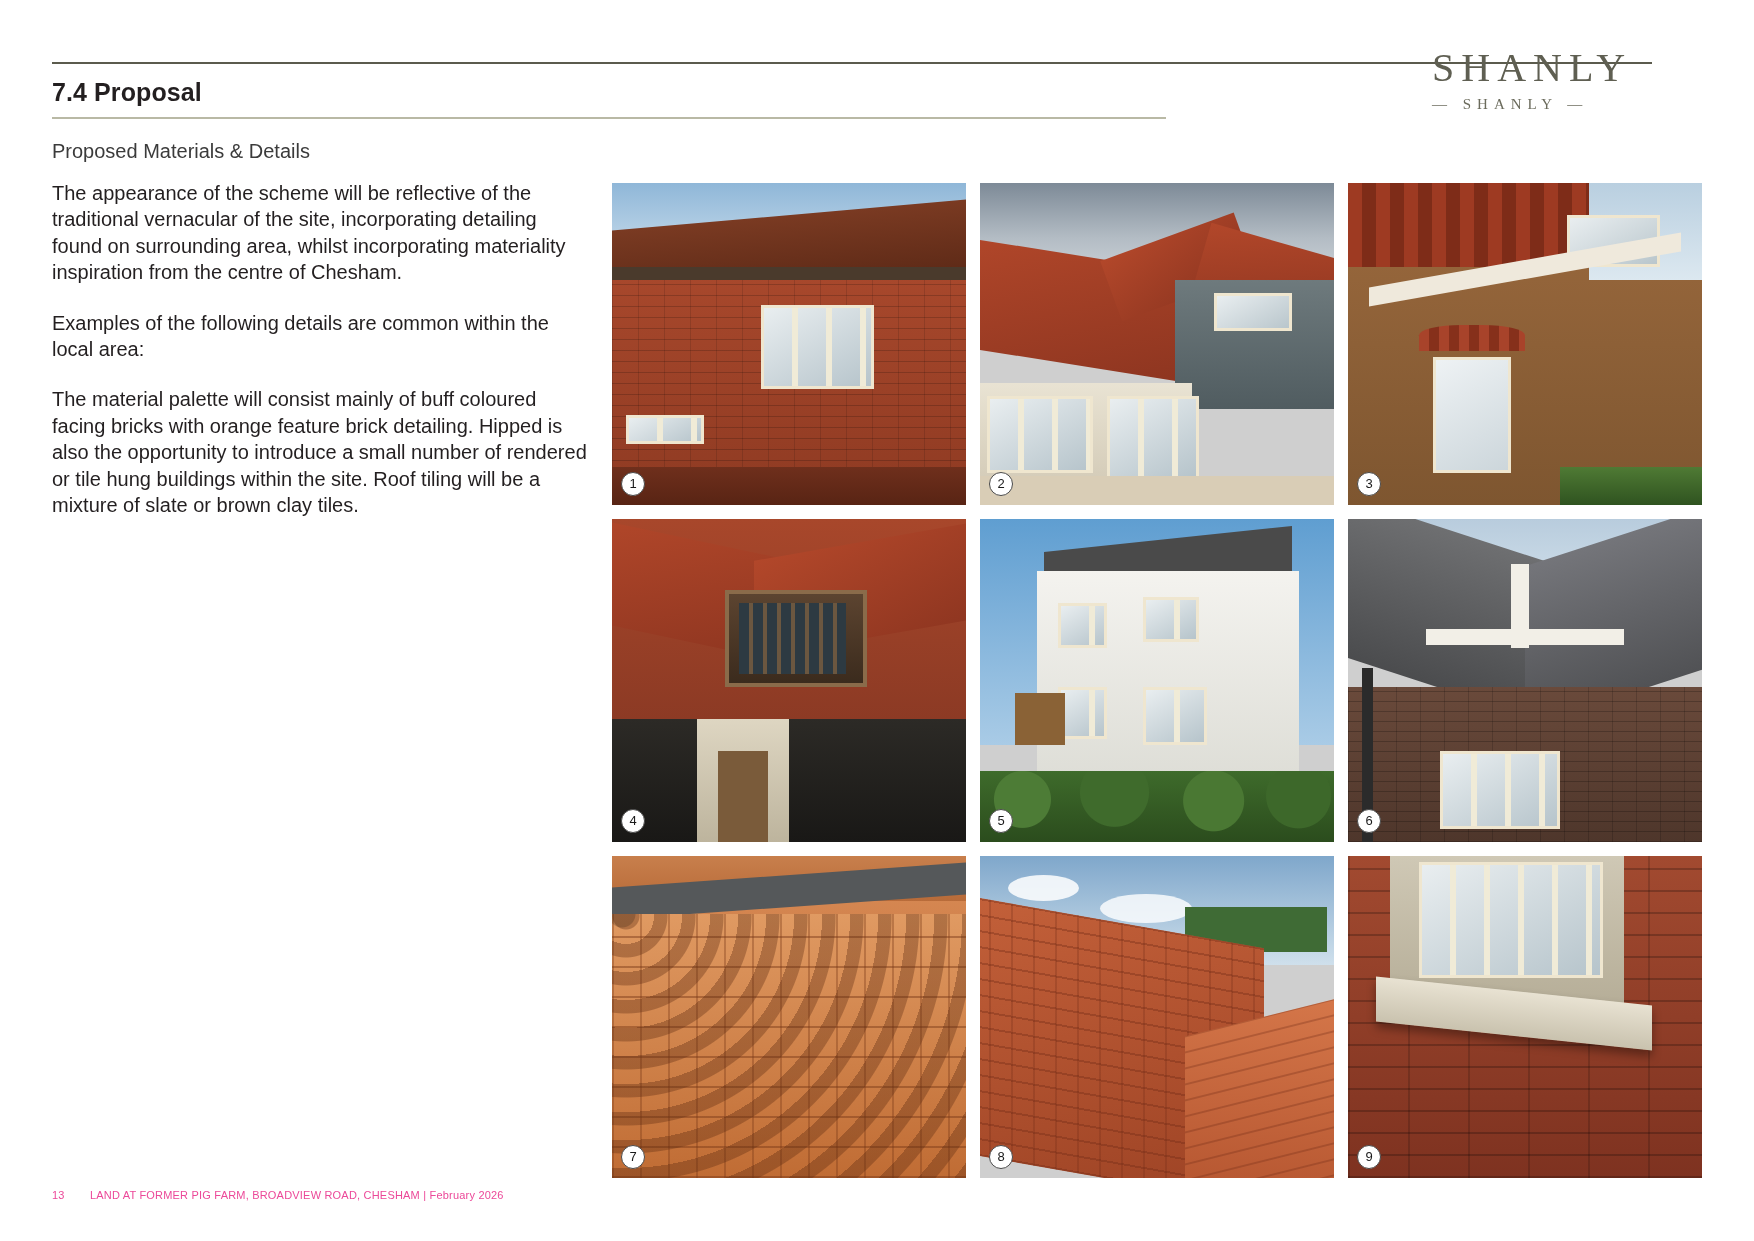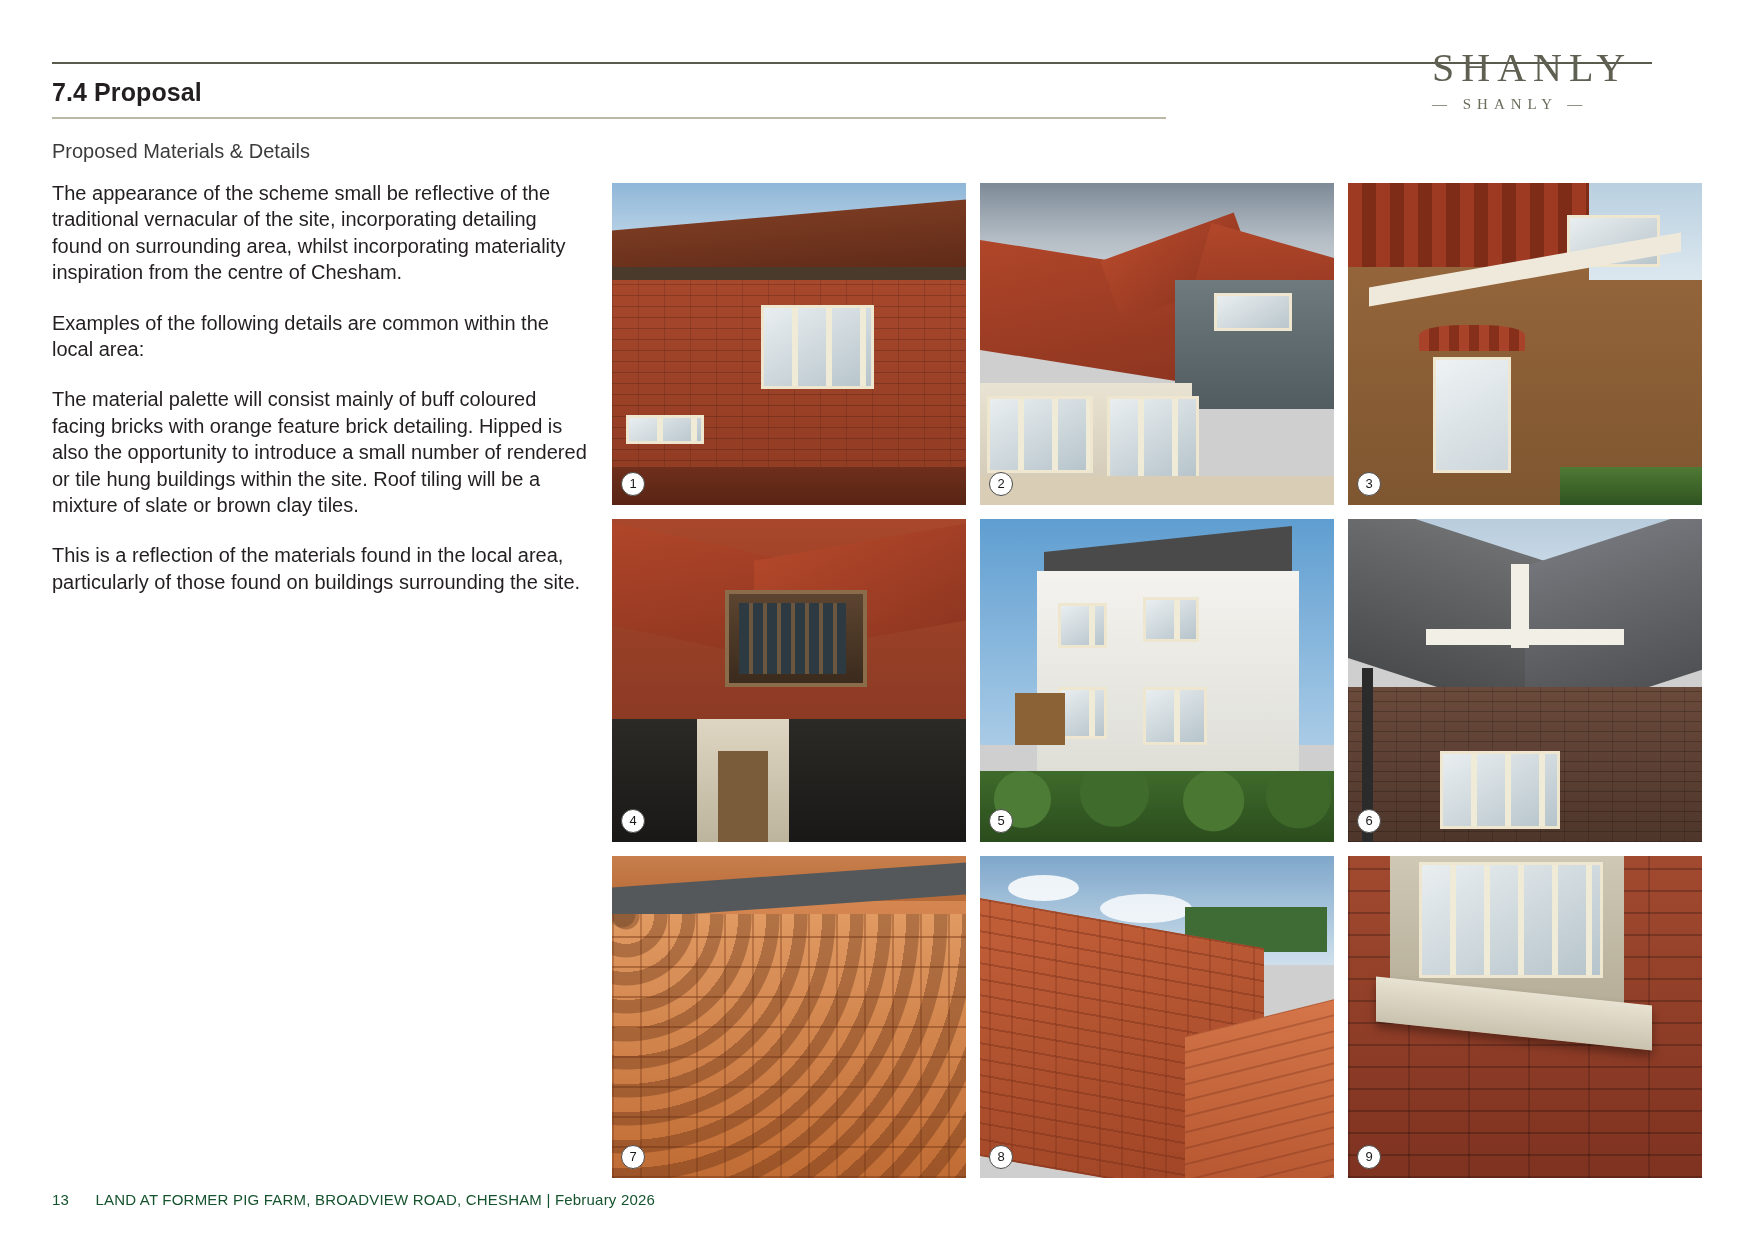--- a/index.html
+++ b/index.html
@@ -191,47 +191,46 @@
       radial-gradient(circle at 90% 35%, #3d682a 0 32px, rgba(0,0,0,0) 33px),
       linear-gradient(#3e6b2b, #2b4c1d);
   }
   .render-white { position:absolute; background: linear-gradient(180deg,#f4f3ef,#ddddd6); }
   .timber { position:absolute; background: linear-gradient(180deg,#6e7a7d,#505c60); }
 
   
   .footer {
     position: absolute;
     left: 52px;
-    bottom: 33px;
-    font-size: 15px;
-    color: #14532d;
+    bottom: 40px;
+    font-size: 11px;
+    color: #ec4899;
     letter-spacing: 0.2px;
   }
   .footer .pagenum { margin-right: 22px; }
 </style>
 </head>
 <body>
 
 <div class="page">
 
   <div class="header-rule"></div>
   <div class="page-title">7.4 Proposal</div>
   <div class="title-rule"></div>
   <div class="subtitle">Proposed Materials &amp; Details</div>
 
   <div class="logo">
     <div class="logo-name">SHANLY</div>
     <div class="logo-sub">— SHANLY —</div>
   </div>
 
   <div class="text-col">
-    <p>The appearance of the scheme small be reflective of the traditional vernacular of the site, incorporating detailing found on surrounding area, whilst incorporating materiality inspiration from the centre of Chesham.</p>
+    <p>The appearance of the scheme will be reflective of the traditional vernacular of the site, incorporating detailing found on surrounding area, whilst incorporating materiality inspiration from the centre of Chesham.</p>
     <p>Examples of the following details are common within the local area:</p>
     <p>The material palette will consist mainly of buff coloured facing bricks with orange feature brick detailing. Hipped is also the opportunity to introduce a small number of rendered or tile hung buildings within the site. Roof tiling will be a mixture of slate or brown clay tiles.</p>
-    <p>This is a reflection of the materials found in the local area, particularly of those found on buildings surrounding the site.</p>
   </div>
 
   <div class="grid">
 
     <div class="photo">
       <div class="sky" style="height:26%"></div>
       <div class="roof" style="left:-6%;top:10%;width:112%;height:22%;transform:skewY(-5deg);background:linear-gradient(180deg,#7a3a22,#5e2a17);"></div>
       <div class="brickwall" style="left:0;top:28%;width:100%;height:72%;"></div>
       <div class="timber" style="left:0;top:26%;width:100%;height:4%;background:#4a3a2c;"></div>
       <div class="window mullion" style="left:42%;top:38%;width:32%;height:26%;"></div>

